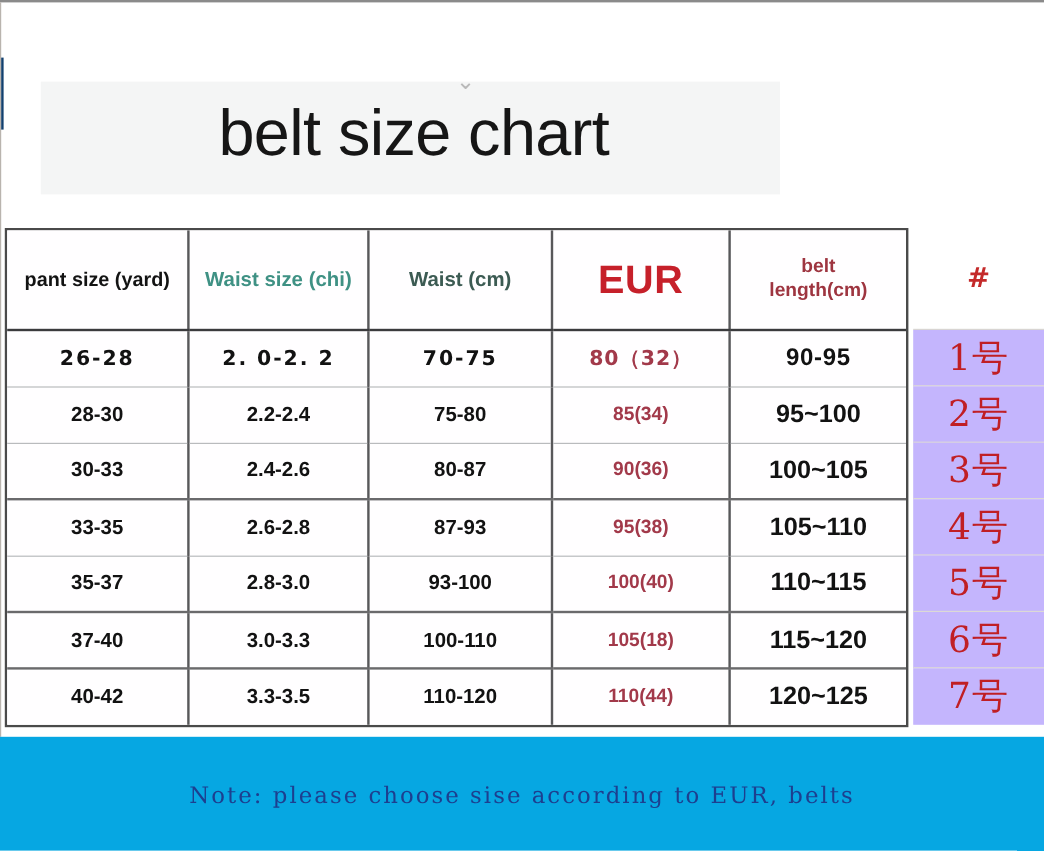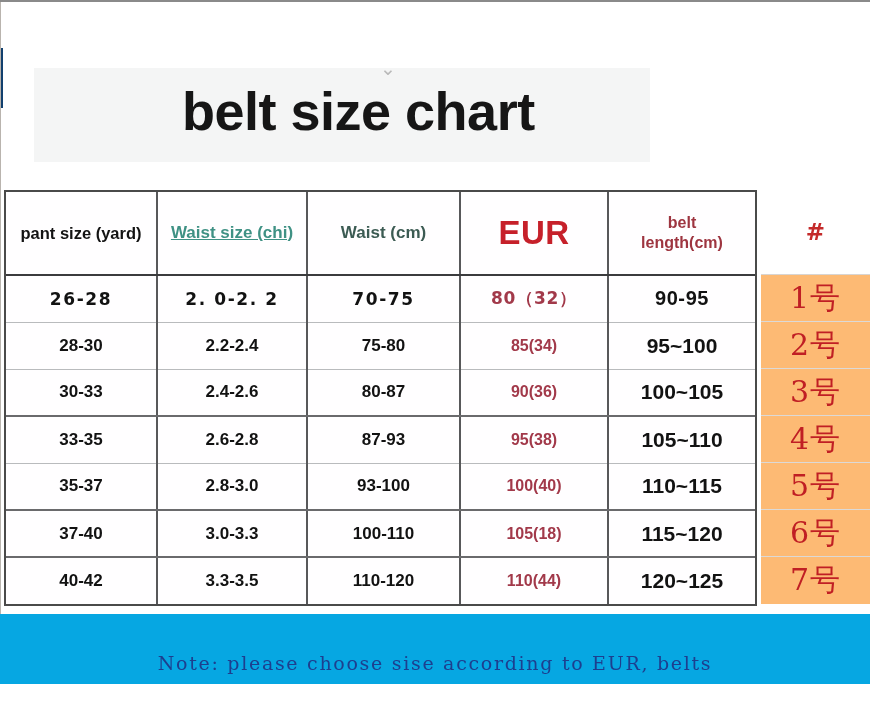--- a/index.html
+++ b/index.html
@@ -56,21 +56,21 @@
     font-size: 19px;
     line-height: 20px;
     text-align: center;
     font-family: "DejaVu Sans", sans-serif;
   }
   .title-text {
     position: absolute;
     left: 182px; top: 80px;
     width: 470px;
     font-size: 54px;
-    font-weight: bold;
+    font-weight: normal;
     letter-spacing: -0.5px;
     color: #161616;
     font-family: "Liberation Sans", sans-serif;
     white-space: nowrap;
   }
 
   
   .table-wrap {
     position: absolute;
     left: 4px; top: 190px;
@@ -100,21 +100,21 @@
   table.sz td:last-child, table.sz th:last-child { border-right: none; }
 
   thead th {
     height: 83px;
     border-bottom: 2px solid #3b3b3d !important;
     font-size: 17px;
     font-weight: bold;
     background: #fdfdff;
   }
   .h-pant   { color: #131313; font-size: 16.5px; }
-  .h-chi    { color: #3f9184; text-decoration: underline; }
+  .h-chi    { color: #3f9184; }
   .h-cm     { color: #3c5b53; }
   .h-eur    { color: #c6202a; font-size: 33px; letter-spacing: 0.5px; }
   .h-belt   { color: #9e3540; font-size: 16px; line-height: 1.25; }
 
   tbody tr { }
   tbody td { height: 47px; font-weight: bold; }
 
   
   tr.r1 td { font-size: 20px; letter-spacing: 1.6px; font-family: "DejaVu Sans", sans-serif; }
   tr.r1 td.eur { font-size: 17px; letter-spacing: 0.8px; }
@@ -140,32 +140,32 @@
     color: #c42a2a;
     font-family: "DejaVu Sans", sans-serif;
     background: #ffffff;
     border-bottom: 1px solid #d8d5d2;
   }
   .side-cell {
     height: 47px;
     display: flex; align-items: center; justify-content: center;
     font-size: 30px;
     color: #c01f24;
-    background: #fdba74;
+    background: #c4b5fd;
     border-bottom: 1px solid #dcd9d6;
     font-family: "DejaVu Serif", serif;
     letter-spacing: 1px;
   }
   .side-cell:last-child { border-bottom: none; }
 
   
   .note-band {
     position: absolute;
     left: 0; top: 614px;
-    width: 870px; height: 70px;
+    width: 870px; height: 95px;
     background: #06a7e2;
   }
   .note-band .note-text {
     position: absolute;
     left: 0; top: 38px;
     width: 870px;
     text-align: center;
     font-size: 19px;
     color: #1d3f8f;
     font-family: "DejaVu Serif", serif;

